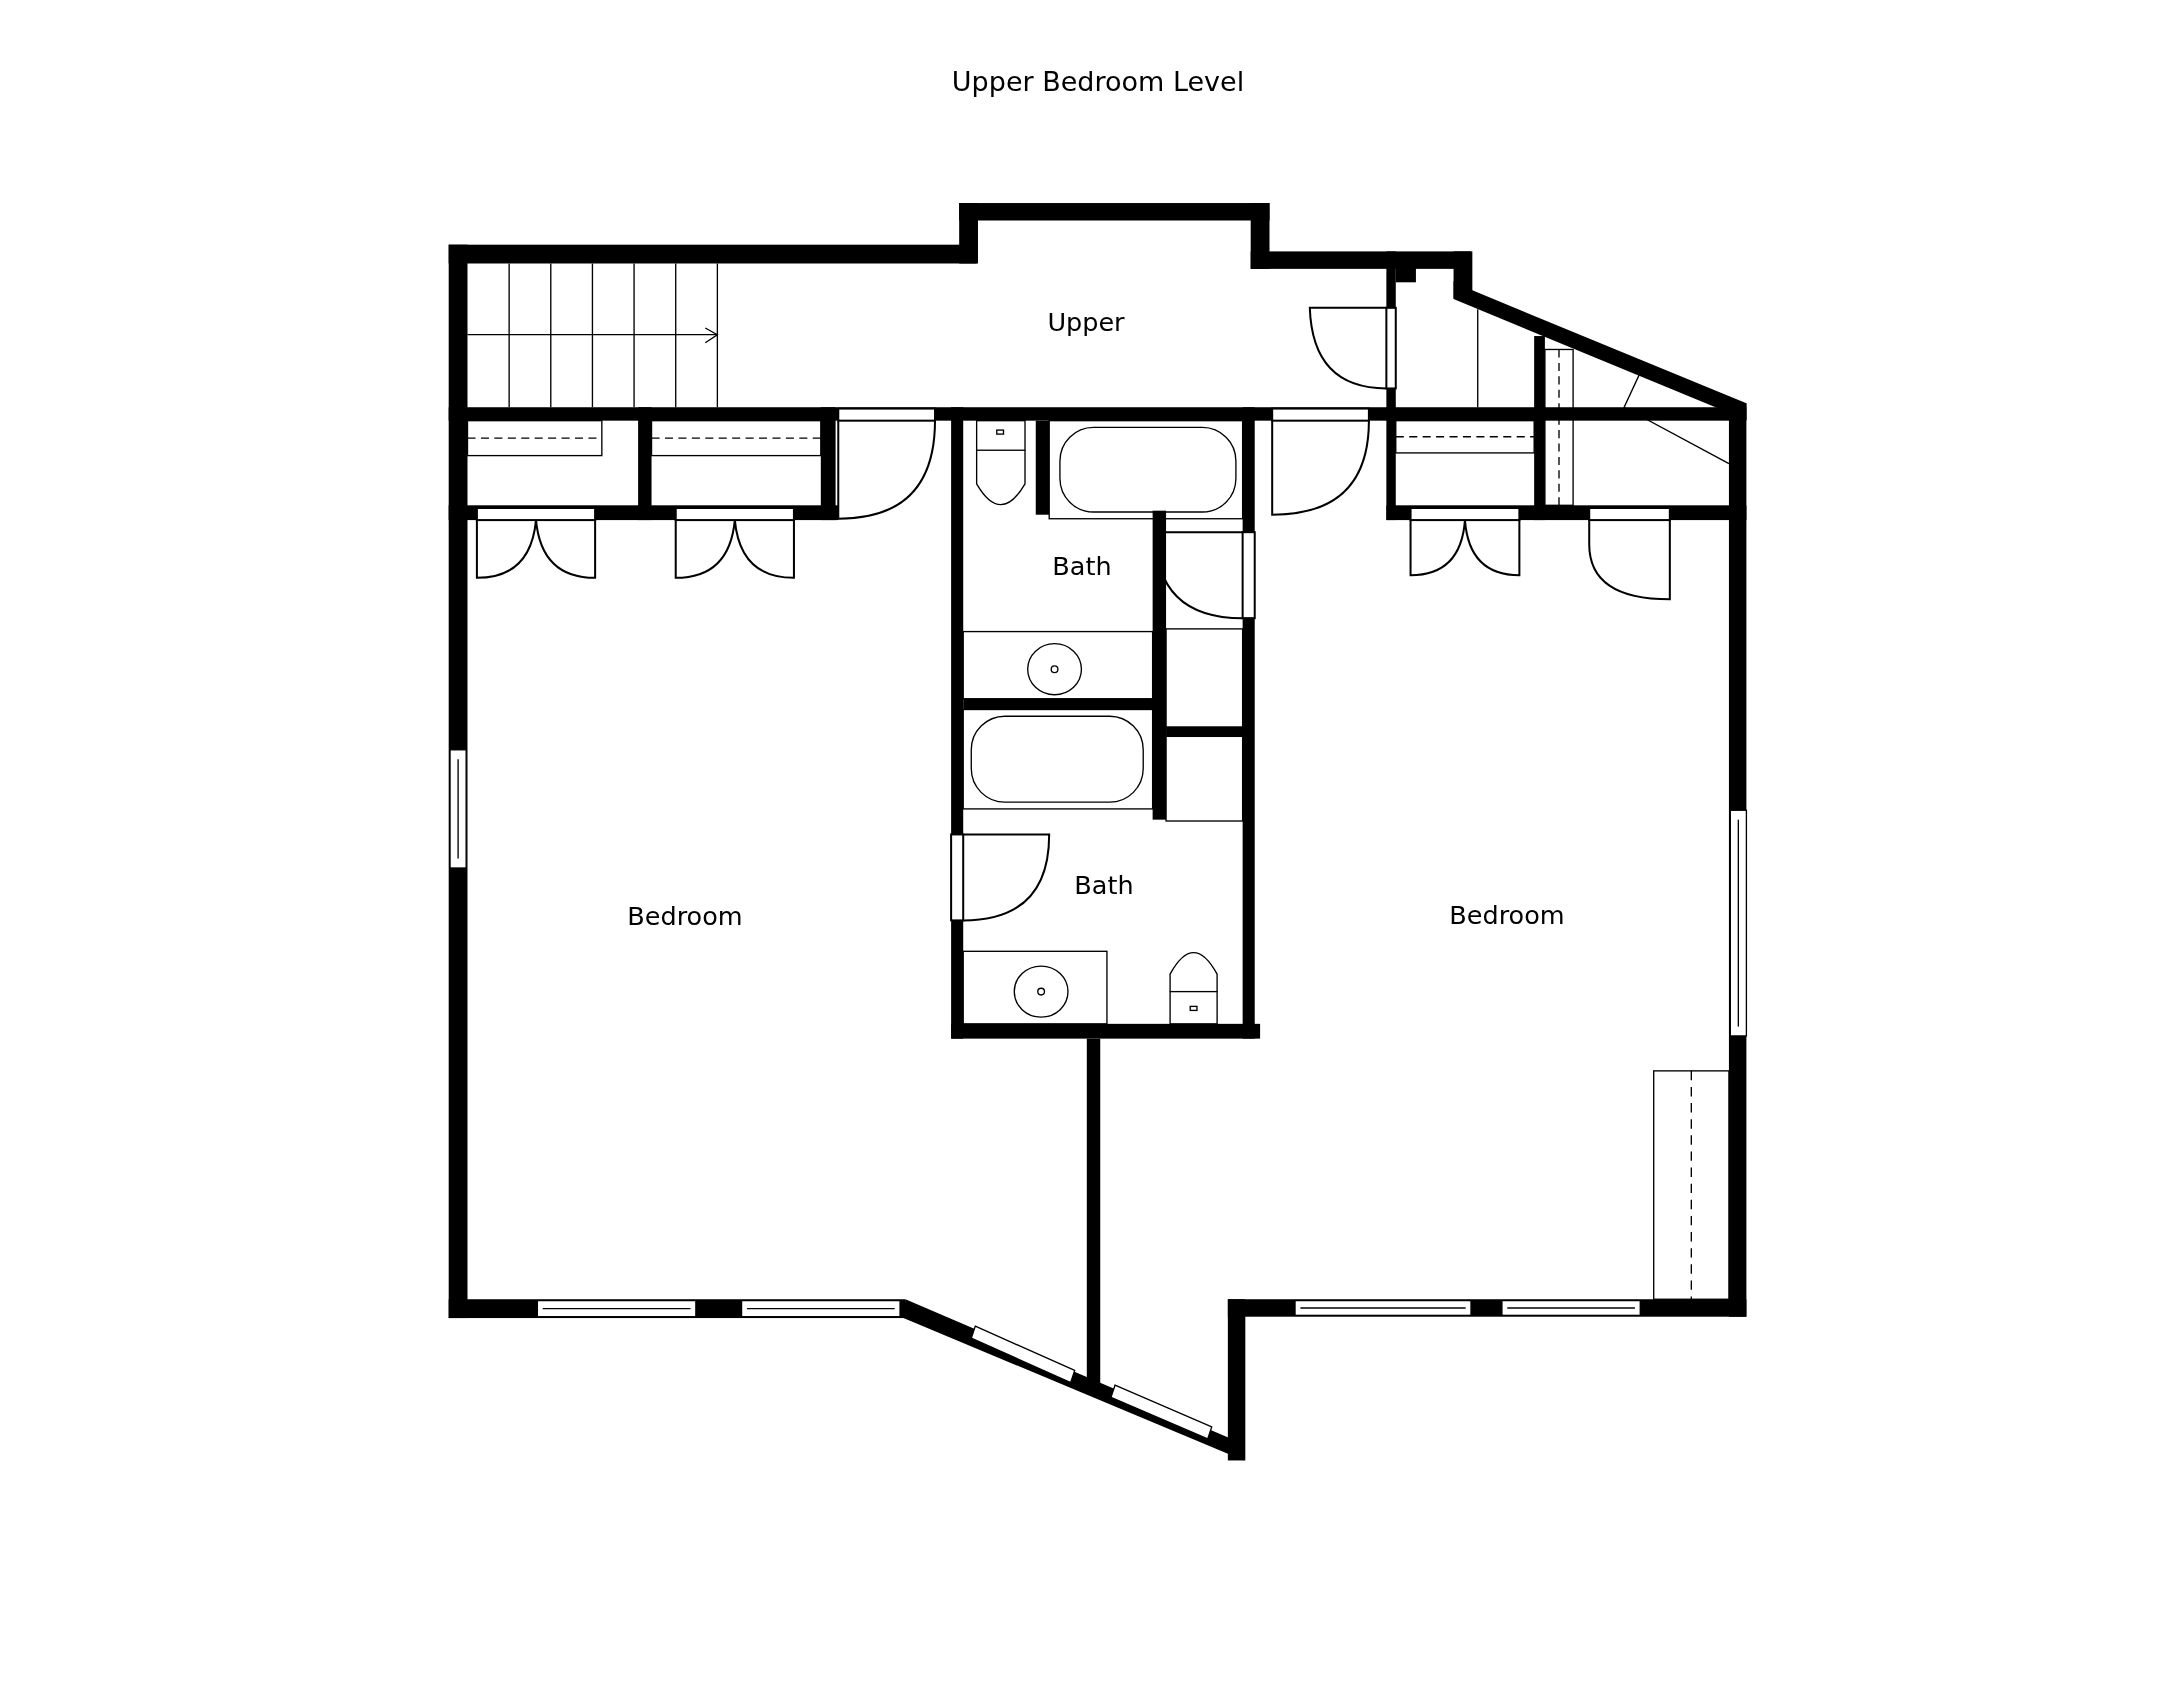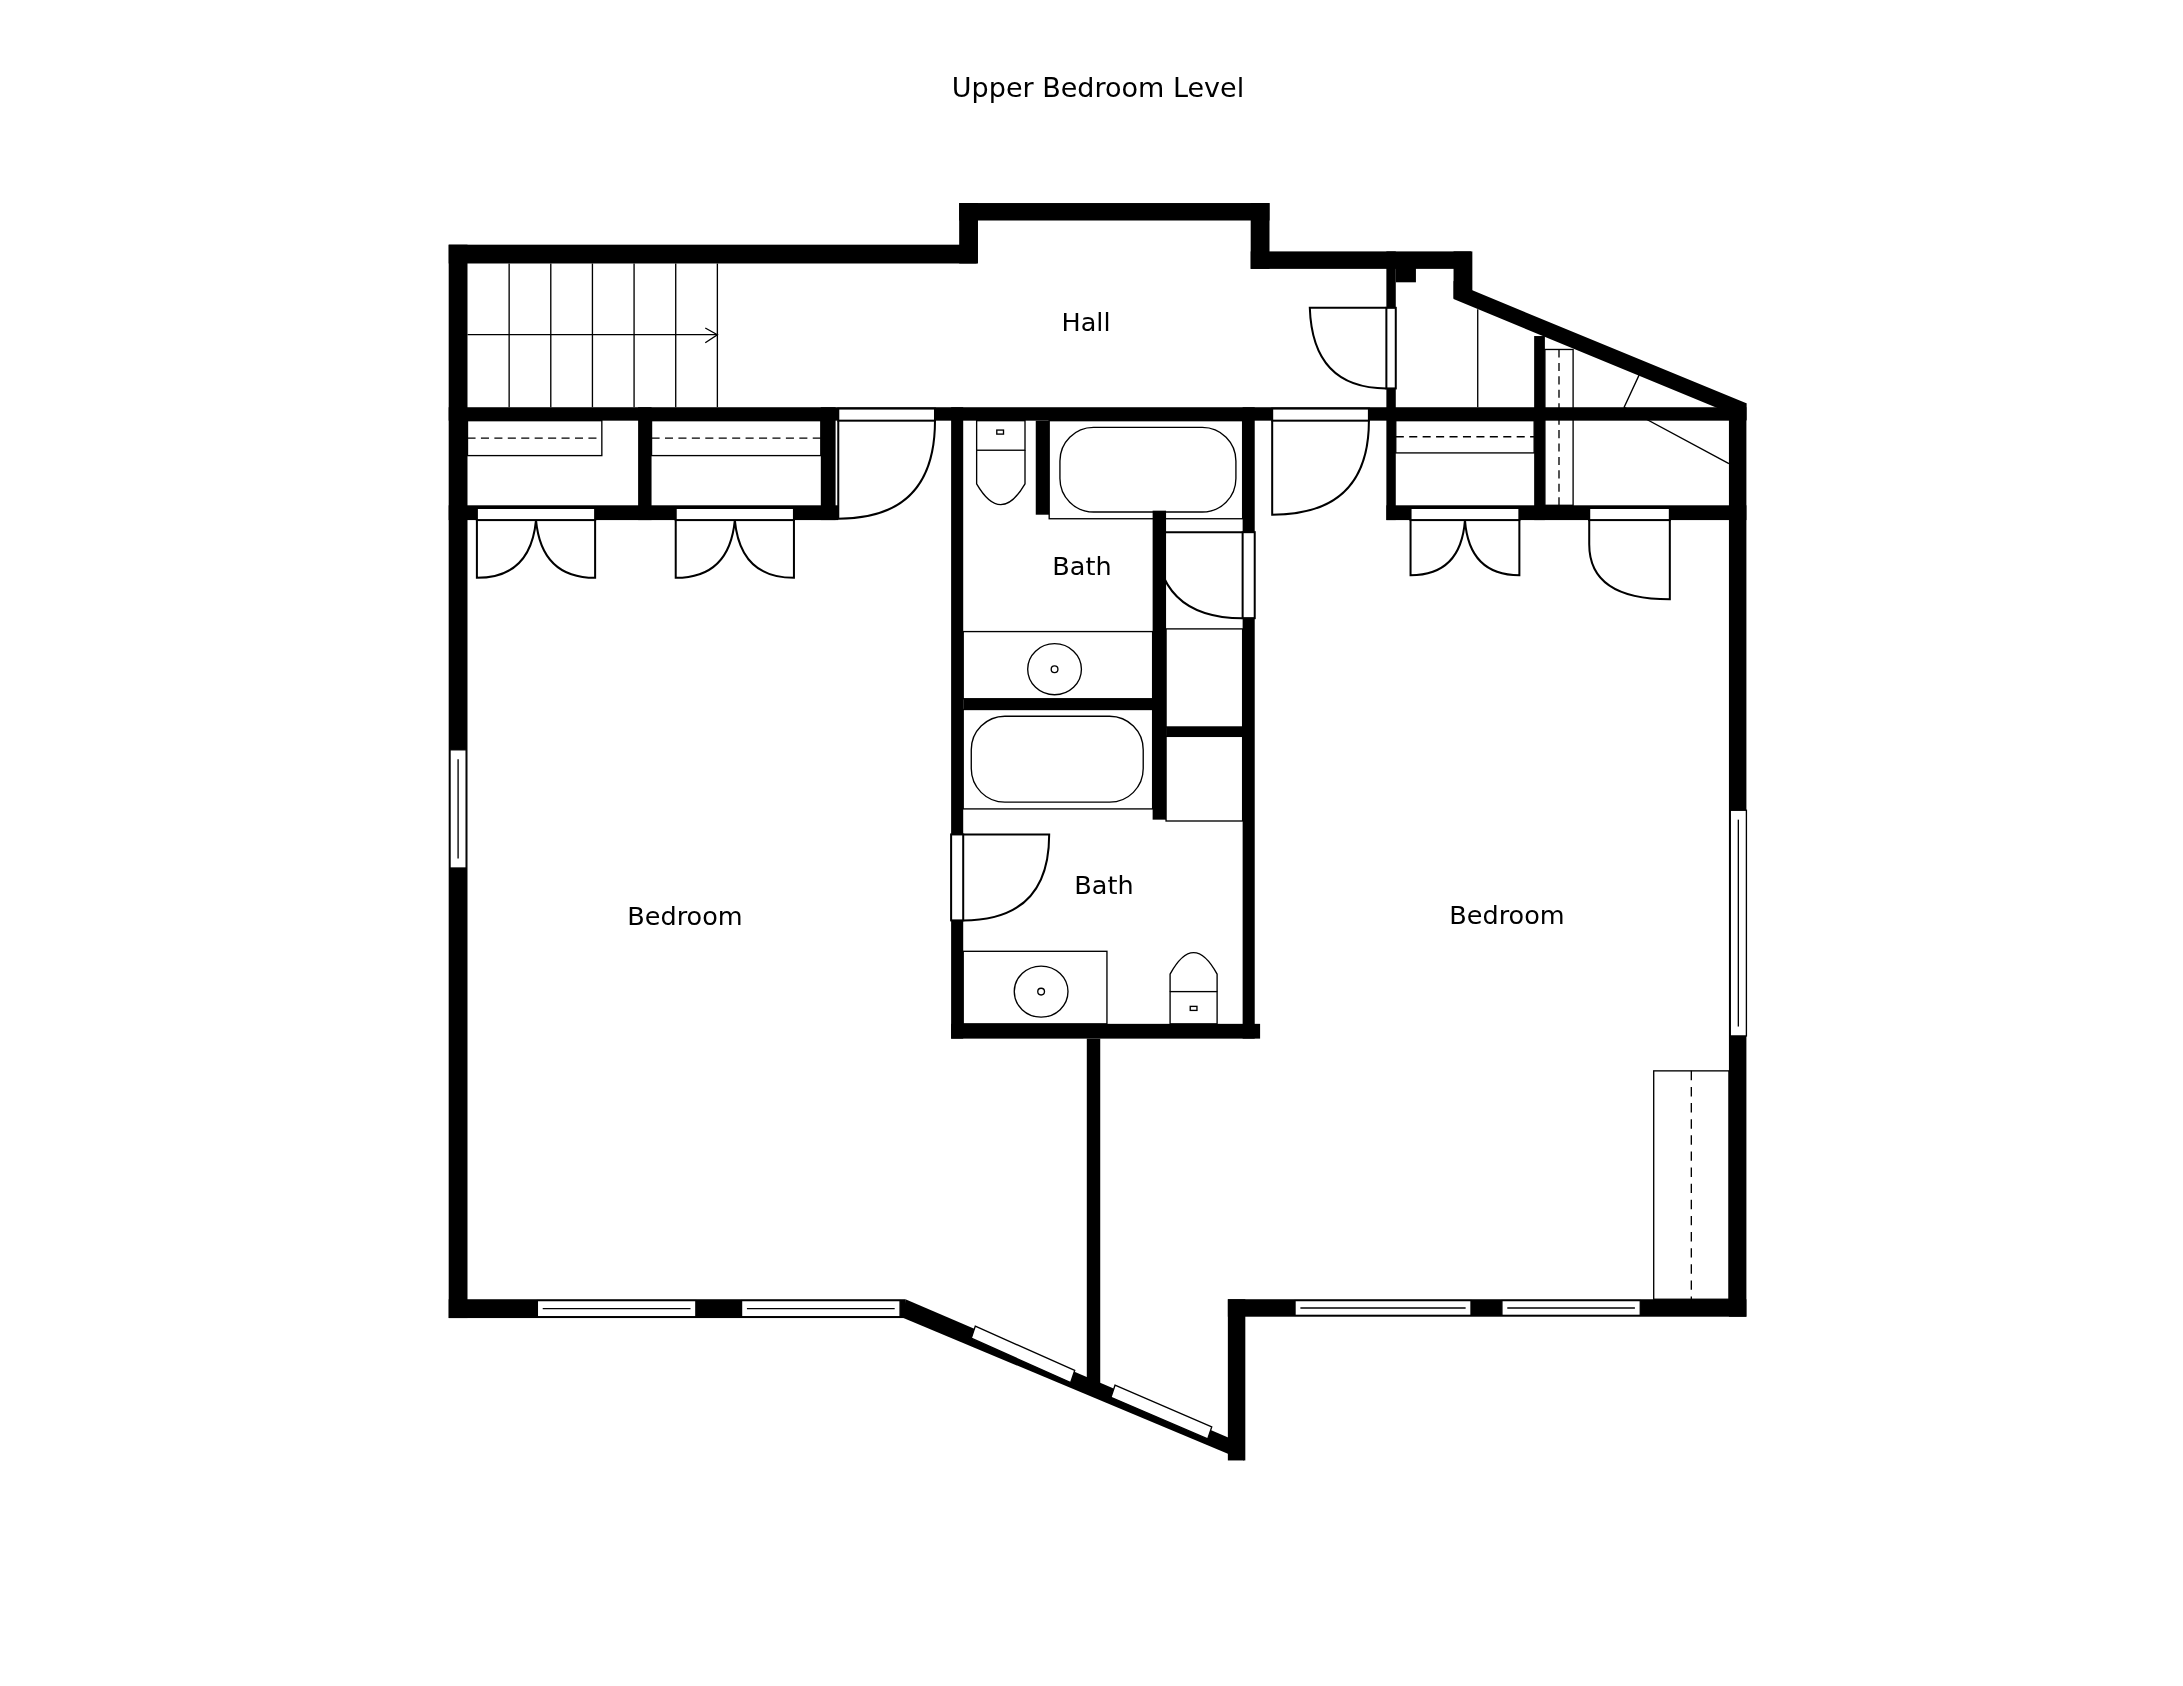--- a/index.html
+++ b/index.html
@@ -148,19 +148,19 @@
     <line x1="1112" y1="1948" x2="1332" y2="1948"></line>
     <rect x="1928" y="1936" width="262" height="22"></rect>
     <line x1="1936" y1="1947" x2="2182" y2="1947"></line>
     <rect x="2236" y="1936" width="206" height="22"></rect>
     <line x1="2244" y1="1947" x2="2434" y2="1947"></line>
     <polygon points="1452,1974 1600,2040 1594,2058 1446,1992"></polygon>
     <polygon points="1660,2062 1804,2124 1798,2142 1654,2080"></polygon>
   </g>
 </svg>
 
-<div class="lbl title" style="left:1098px;top:87px;">Upper Bedroom Level</div>
-<div class="lbl" style="left:1086px;top:322px;">Hall</div>
+<div class="lbl title" style="left:1098px;top:81px;">Upper Bedroom Level</div>
+<div class="lbl" style="left:1086px;top:322px;">Upper</div>
 <div class="lbl" style="left:1082px;top:566px;">Bath</div>
 <div class="lbl" style="left:1104px;top:885px;">Bath</div>
 <div class="lbl" style="left:685px;top:916px;">Bedroom</div>
 <div class="lbl" style="left:1507px;top:915px;">Bedroom</div>
 
 
 </body></html>

